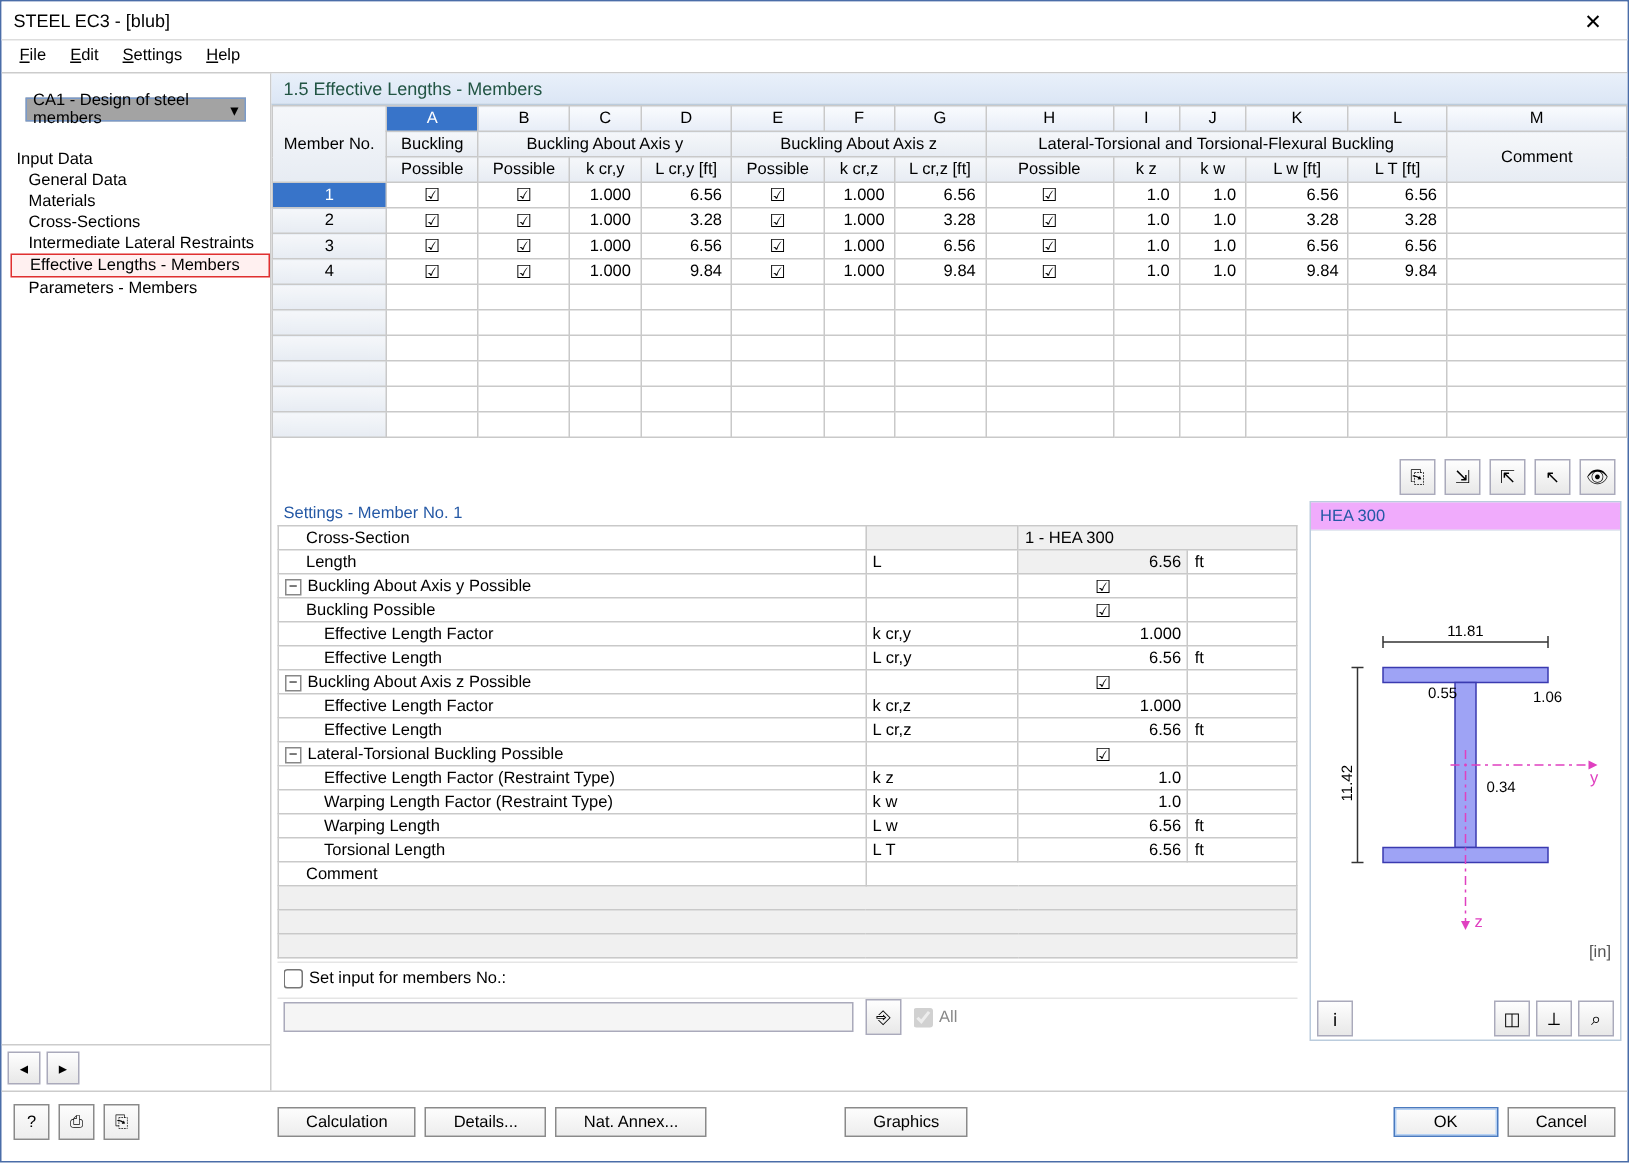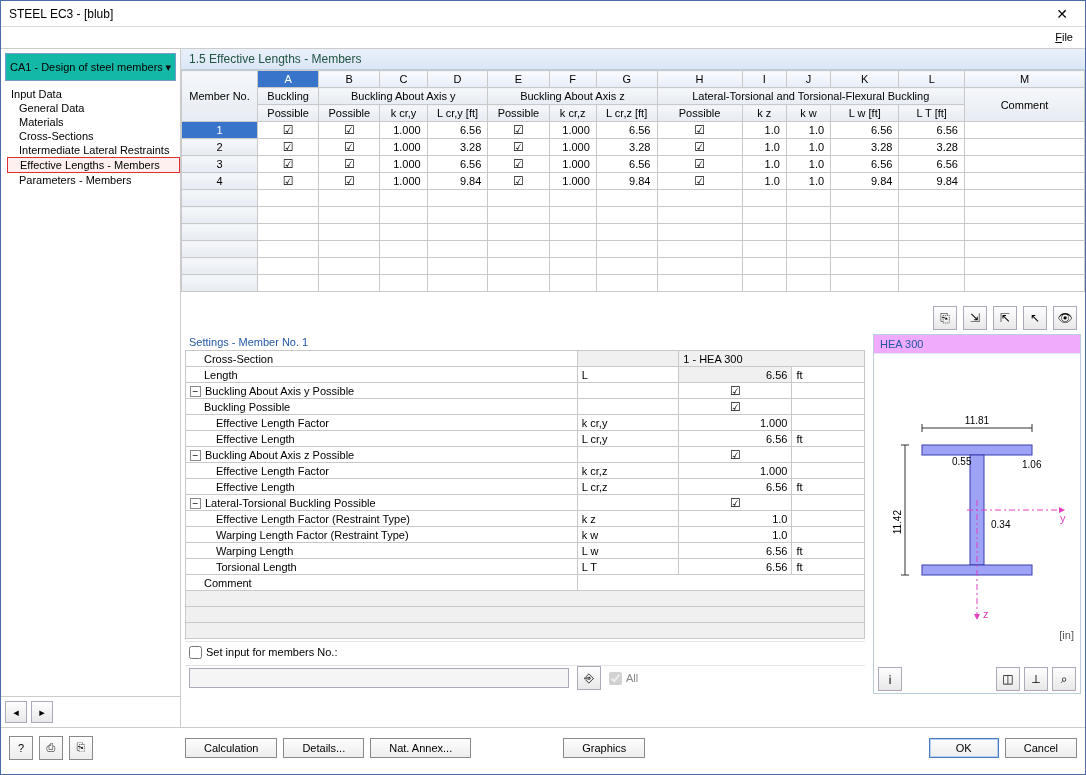--- a/index.html
+++ b/index.html
@@ -1,25 +1,25 @@
 <!DOCTYPE html>
 <html><head>
 <meta charset="utf-8">
 <style>
 * { box-sizing: border-box; margin: 0; padding: 0; }
 body { font-family: "Segoe UI", Tahoma, sans-serif; font-size: 11px; background: #fff; color: #000; width: 1086px; height: 775px; border: 1px solid #4a6da8; overflow: hidden; }
 .titlebar { display: flex; align-items: center; height: 26px; padding: 0 8px; background: #fff; border-bottom: 1px solid #ddd; justify-content: space-between; }
 .titlebar .title { flex: 1; font-size: 12px; }
 .titlebar .close { width: 30px; text-align: center; font-size: 14px; cursor: pointer; }
-.menubar { display: flex; gap: 4px; padding: 2px 6px; border-bottom: 1px solid #ccc; height: 22px; align-items: flex-end; flex-direction: column; }
+.menubar { display: flex; gap: 4px; padding: 2px 6px; border-bottom: 1px solid #ccc; height: 22px; align-items: flex-start; }
 .menubar span { padding: 2px 6px; cursor: pointer; }
 .menubar span u { text-decoration: underline; }
 .main { display: flex; height: 678px; }
 .sidebar { width: 180px; border-right: 1px solid #ccc; display: flex; flex-direction: column; }
-.sidebar .combo { margin: 4px; height: 28px; border: 1px solid #7a9ac9; background: #14b8a6; padding: 0 4px; display: flex; align-items: center; justify-content: space-between; font-size: 11px; }
+.sidebar .combo { margin: 16px; height: 16px; border: 1px solid #7a9ac9; background: #a3a3a3; padding: 0 4px; display: flex; align-items: center; justify-content: space-between; font-size: 11px; }
 .sidebar .tree { flex: 1; padding-left: 6px; padding-top: 2px; overflow: auto; }
 .tree-item { padding: 1px 2px 1px 12px; cursor: pointer; white-space: nowrap; }
 .tree-root { padding-left: 4px; }
 .tree-item.hl { border: 1px solid #e03030; background: #fff0f0; }
 .sb-tools { display: flex; gap: 4px; padding: 4px; border-top: 1px solid #ccc; }
 .sb-tools .btn { width: 22px; height: 22px; border: 1px solid #aab; background: linear-gradient(#fefefe,#e8e8e8); display:flex;align-items:center;justify-content:center; }
 .content { flex: 1; display: flex; flex-direction: column; }
 .content-title { background: linear-gradient(#e9f0fa,#dbe6f5); border-bottom: 1px solid #bcd; padding: 3px 8px; font-size: 12px; color: #254; }
 .grid-area { height: 232px; overflow: hidden; }
 .toolbar-row { display:flex; justify-content:flex-end; gap:6px; padding:4px 8px; }

